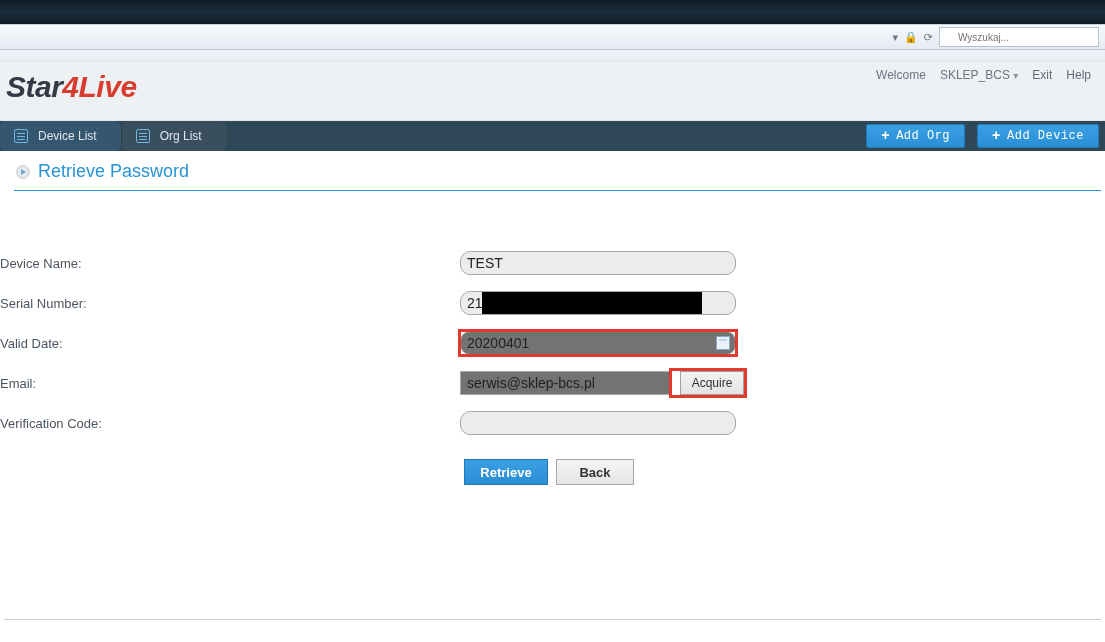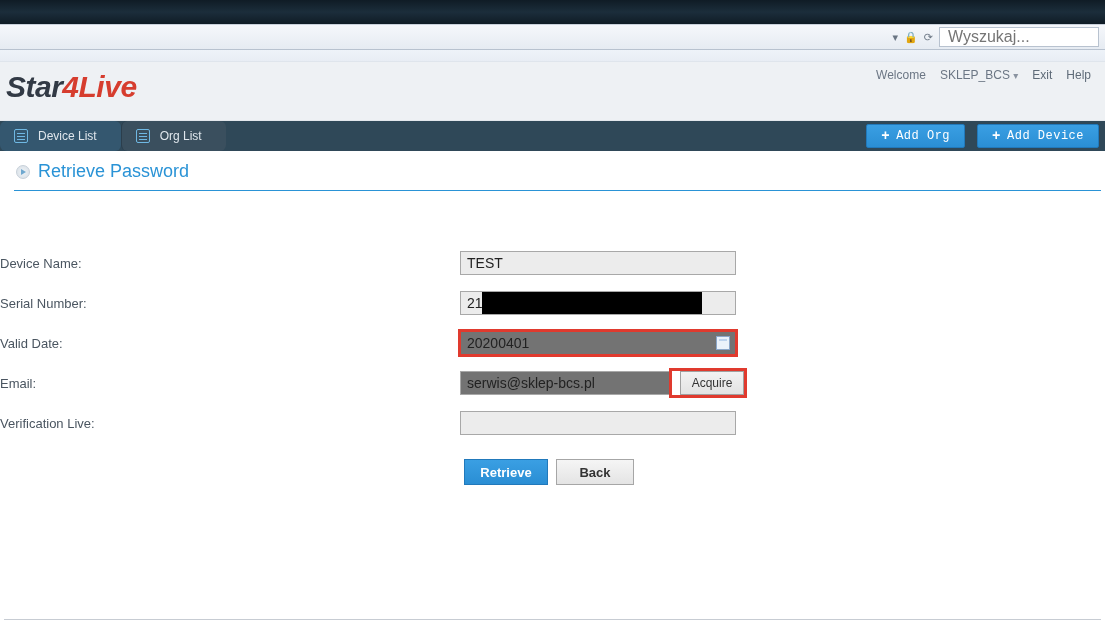--- a/index.html
+++ b/index.html
@@ -32,22 +32,22 @@
     padding: 0 6px;
     gap: 6px;
   }
   .browserbar .spacer { flex: 1; }
   .bicon { color: #6a7583; font-size: 11px; }
   .browserbar .searchbox {
     width: 160px;
     height: 20px;
     border: 1px solid #b8c2cf;
     background: #fff;
-    padding: 0 8px;
-    font-size: 16px;
+    padding: 0 18px;
+    font-size: 10px;
     color: #a21caf;
   }
   
   .faintbar {
     height: 12px;
     background: linear-gradient(#eef3f9, #e8edf4);
     border-bottom: 1px solid #dfe5ec;
   }
   
   .header {
@@ -161,21 +161,21 @@
   .txt {
     height: 24px;
     border: 1px solid #a8a8a8;
     background: #ececec;
     padding: 0 6px;
     font-size: 14px;
     color: #222;
     font-family: Arial, sans-serif;
   }
   .txt.white { background: #737373; }
-  .w-275 { width: 276px; }
+  .w-275 { width: 276px; border-radius: 10px; }
   .w-207 { width: 212px; }
   .serial-wrap {
     position: relative; display: inline-block;
   }
   .serial-mask {
     position: absolute; top: 1px; bottom: 1px; left: 22px; right: 34px;
     background: #000;
   }
   .redbox { outline: 3px solid #e03a2e; outline-offset: -1px; }
   .date-wrap { position: relative; display: inline-flex; align-items: center; }
@@ -307,21 +307,21 @@
       <div class="flabel">Email:</div>
       <div class="fctl acq-wrap">
         <input class="txt white w-207" type="text" value="serwis@sklep-bcs.pl" style="">
         <span class="acq-redbox" style="display:inline-flex;">
           <button class="acquire">Acquire</button>
         </span>
       </div>
     </div>
 
     <div class="frow">
-      <div class="flabel">Verification Live:</div>
+      <div class="flabel">Verification Code:</div>
       <div class="fctl">
         <input class="txt w-275" type="text" value="" style="">
       </div>
     </div>
 
     <div class="btnrow">
       <button class="primary">Retrieve</button>
       <button class="secondary">Back</button>
     </div>
 

